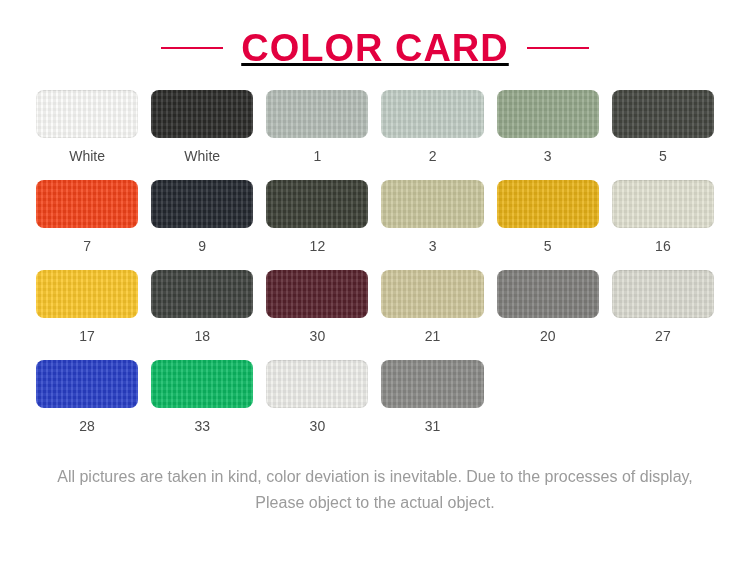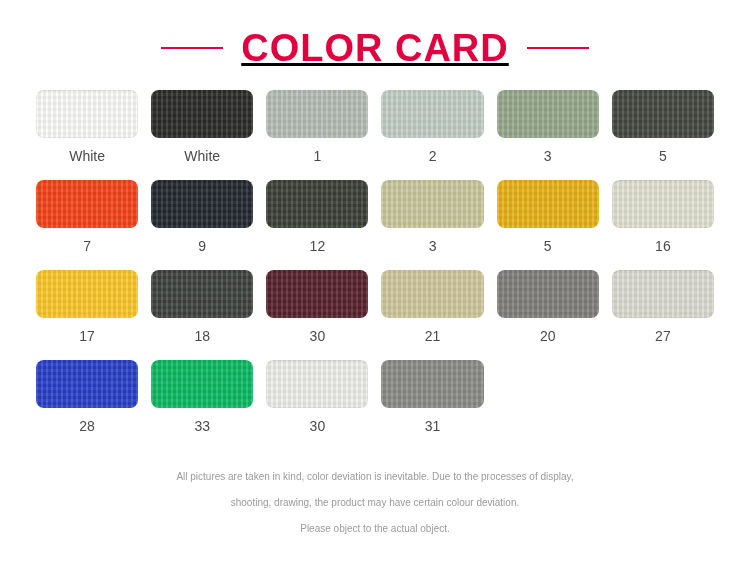--- a/index.html
+++ b/index.html
@@ -96,21 +96,21 @@
     font-family: "Liberation Sans", sans-serif;
     line-height: 1.2;
     text-align: right;
   }
 
   
   .footer {
     margin-top: 14px;
     text-align: center;
     color: #9b9b9b;
-    font-size: 10px;
+    font-size: 16px;
     line-height: 26px;
     font-family: "Liberation Sans", sans-serif;
   }
   .footer div { white-space: nowrap; }
 </style>
 </head>
 <body>
 
 <div id="page">
 
@@ -206,17 +206,16 @@
         <div class="swatch-label">30</div>
       </div>
       <div class="cell">
         <div class="swatch" style="background-color: rgb(139, 139, 136);"></div>
         <div class="swatch-label">31</div>
       </div>
     </div>
 
   <div class="footer">
     <div>All pictures are taken in kind, color deviation is inevitable. Due to the processes of display,</div>
-    <div>shooting, drawing, the product may have certain colour deviation.</div>
     <div>Please object to the actual object.</div>
   </div>
 
 </div>
 
 </body></html>

